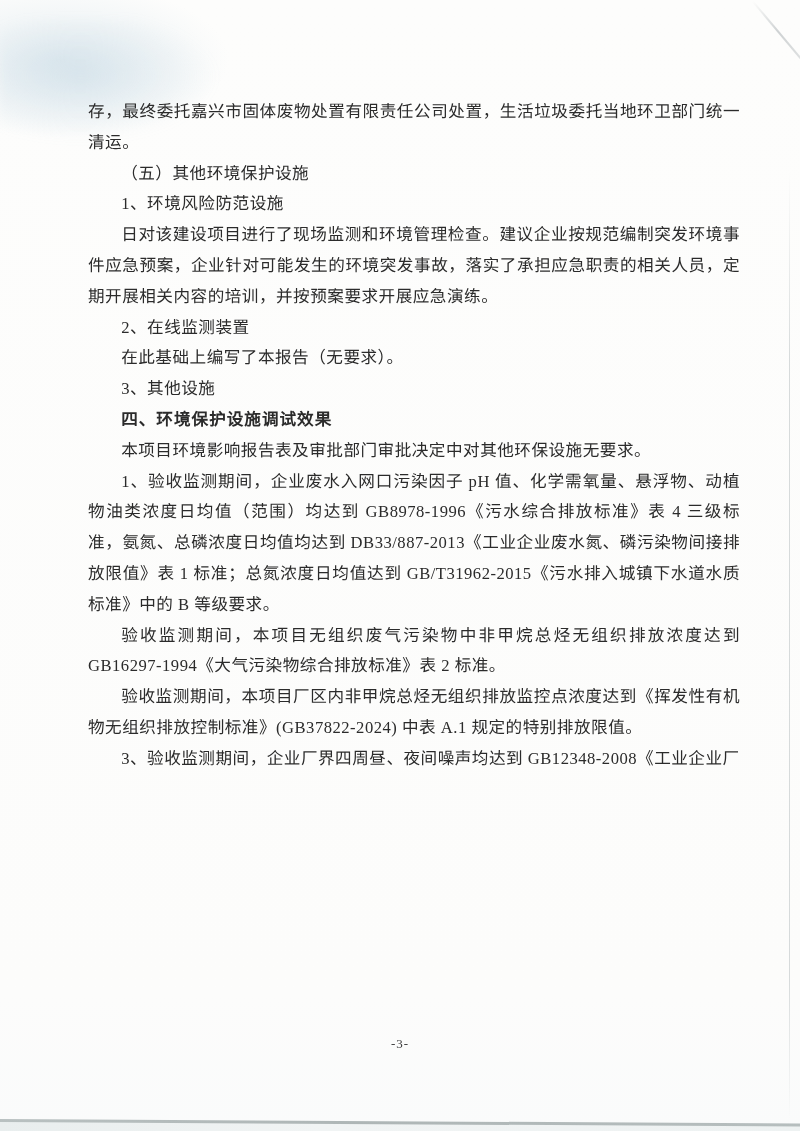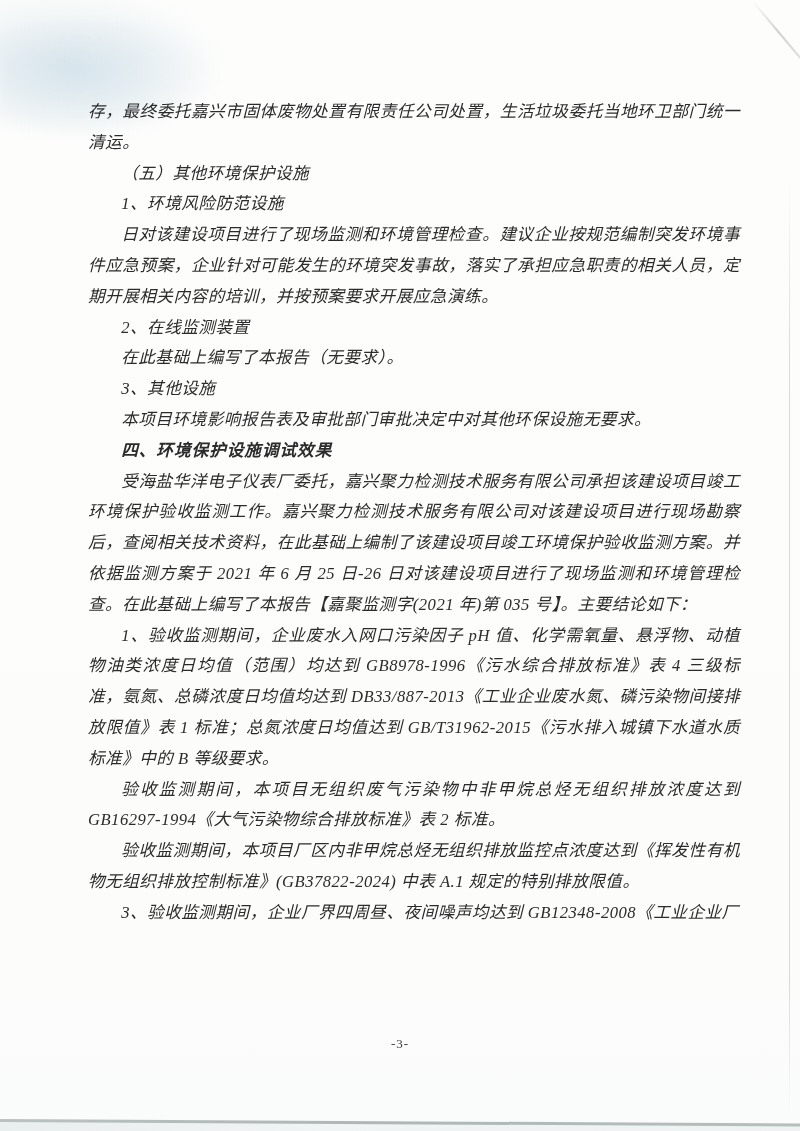--- a/index.html
+++ b/index.html
@@ -22,21 +22,21 @@
   }
   .content{
     position:absolute;
     left:88px;top:97px;width:652px;
     color:var(--ink);
     font-size:16.6px;
     line-height:30.8px;
     letter-spacing:0.5px;
     text-align:justify;
   }
-  .content p{margin:0;font-style:italic;}
+  .content p{margin:0;}
   .indent{text-indent:2em;}
   .bold{font-weight:bold;letter-spacing:1px;}
   .page-number{
     position:absolute;
     left:0;top:1036px;width:800px;
     text-align:center;
     color:#3a3a3a;
     font-size:13px;
     letter-spacing:1px;
   }
@@ -87,23 +87,22 @@
   <div class="edge-right"></div>
 
   <div class="content">
     <p>存，最终委托嘉兴市固体废物处置有限责任公司处置，生活垃圾委托当地环卫部门统一清运。</p>
     <p class="indent">（五）其他环境保护设施</p>
     <p class="indent">1、环境风险防范设施</p>
     <p class="indent">日对该建设项目进行了现场监测和环境管理检查。建议企业按规范编制突发环境事件应急预案，企业针对可能发生的环境突发事故，落实了承担应急职责的相关人员，定期开展相关内容的培训，并按预案要求开展应急演练。</p>
     <p class="indent">2、在线监测装置</p>
     <p class="indent">在此基础上编写了本报告（无要求）。</p>
     <p class="indent">3、其他设施</p>
+    <p class="indent bold">四、环境保护设施调试效果</p>
     <p class="indent">本项目环境影响报告表及审批部门审批决定中对其他环保设施无要求。</p>
-    <p class="indent bold">四、环境保护设施调试效果</p>
-    <p class="indent">受海盐华洋电子仪表厂委托，嘉兴聚力检测技术服务有限公司承担该建设项目竣工环境保护验收监测工作。嘉兴聚力检测技术服务有限公司对该建设项目进行现场勘察后，查阅相关技术资料，在此基础上编制了该建设项目竣工环境保护验收监测方案。并依据监测方案于 2021 年 6 月 25 日-26 日对该建设项目进行了现场监测和环境管理检查。在此基础上编写了本报告【嘉聚监测字(2021 年)第 035 号】。主要结论如下：</p>
     <p class="indent">1、验收监测期间，企业废水入网口污染因子 pH 值、化学需氧量、悬浮物、动植物油类浓度日均值（范围）均达到 GB8978-1996《污水综合排放标准》表 4 三级标准，氨氮、总磷浓度日均值均达到 DB33/887-2013《工业企业废水氮、磷污染物间接排放限值》表 1 标准；总氮浓度日均值达到 GB/T31962-2015《污水排入城镇下水道水质标准》中的 B 等级要求。</p>
     <p class="indent">验收监测期间，本项目无组织废气污染物中非甲烷总烃无组织排放浓度达到 GB16297-1994《大气污染物综合排放标准》表 2 标准。</p>
     <p class="indent">验收监测期间，本项目厂区内非甲烷总烃无组织排放监控点浓度达到《挥发性有机物无组织排放控制标准》(GB37822-2024) 中表 A.1 规定的特别排放限值。</p>
     <p class="indent">3、验收监测期间，企业厂界四周昼、夜间噪声均达到 GB12348-2008《工业企业厂</p>
   </div>
 
   <div class="page-number">-3-</div>
 
   <div class="scan-bottom-area"></div>
   <div class="scan-bottom-line"></div>

